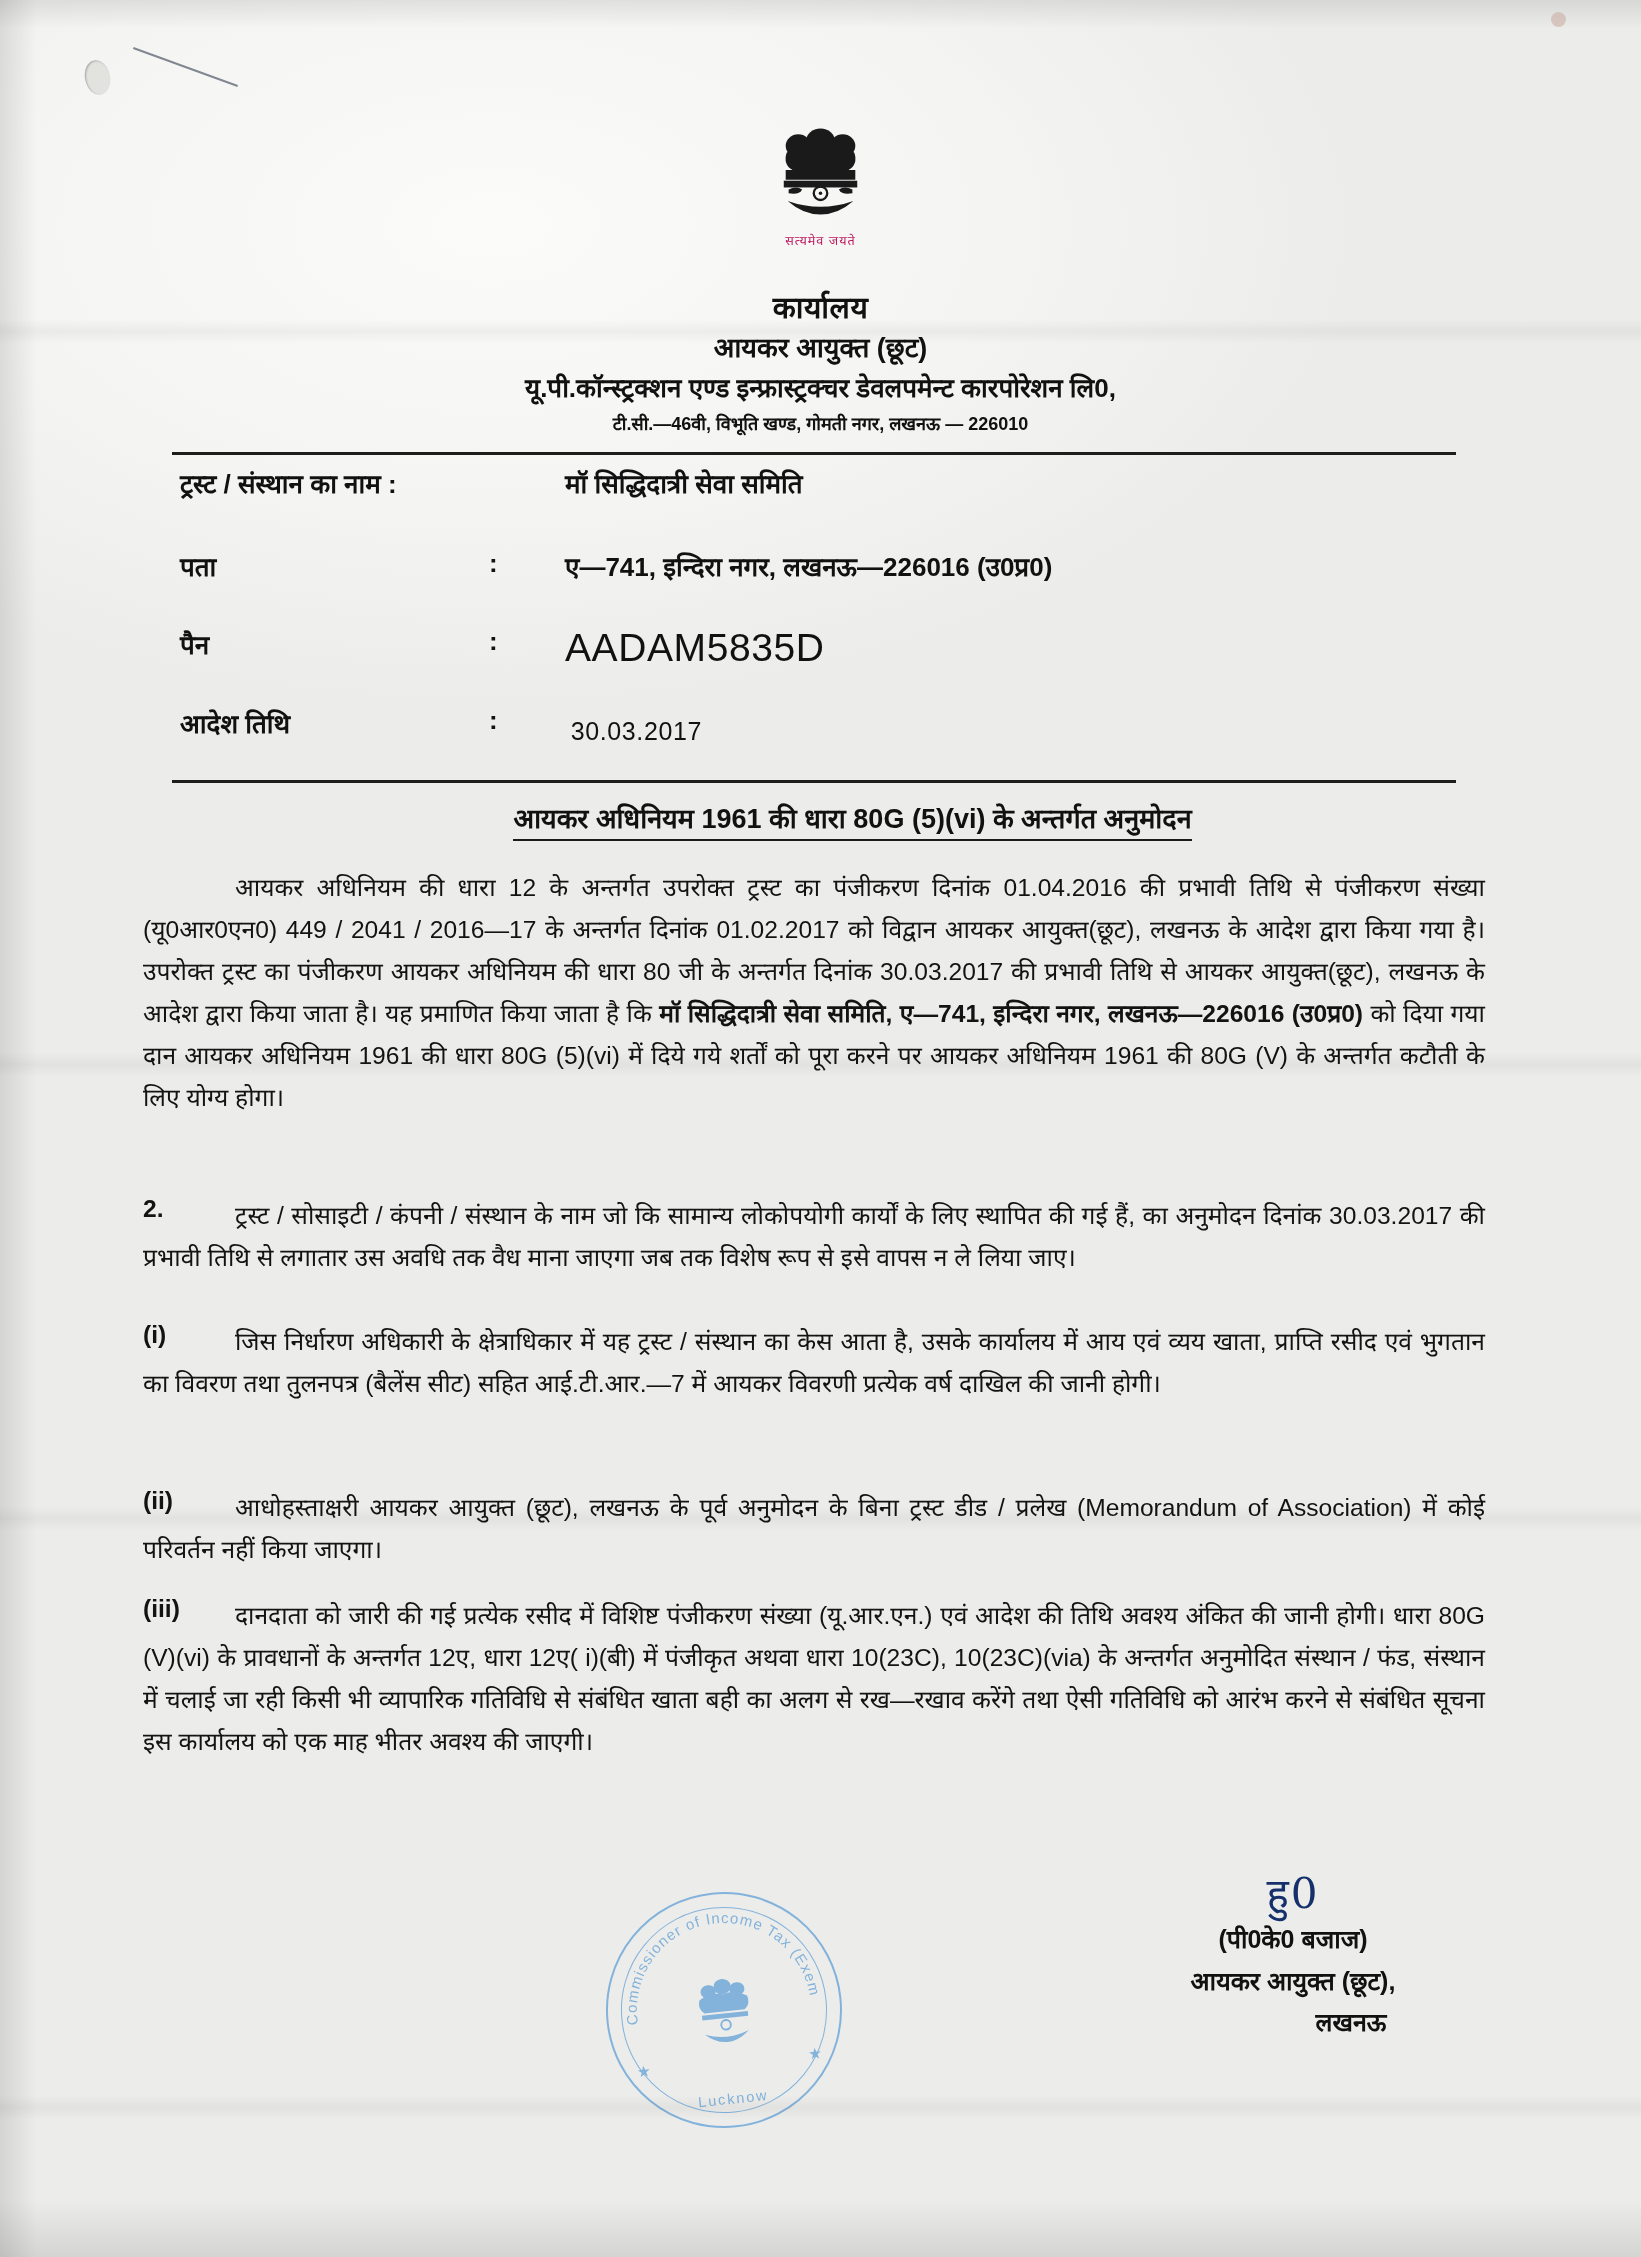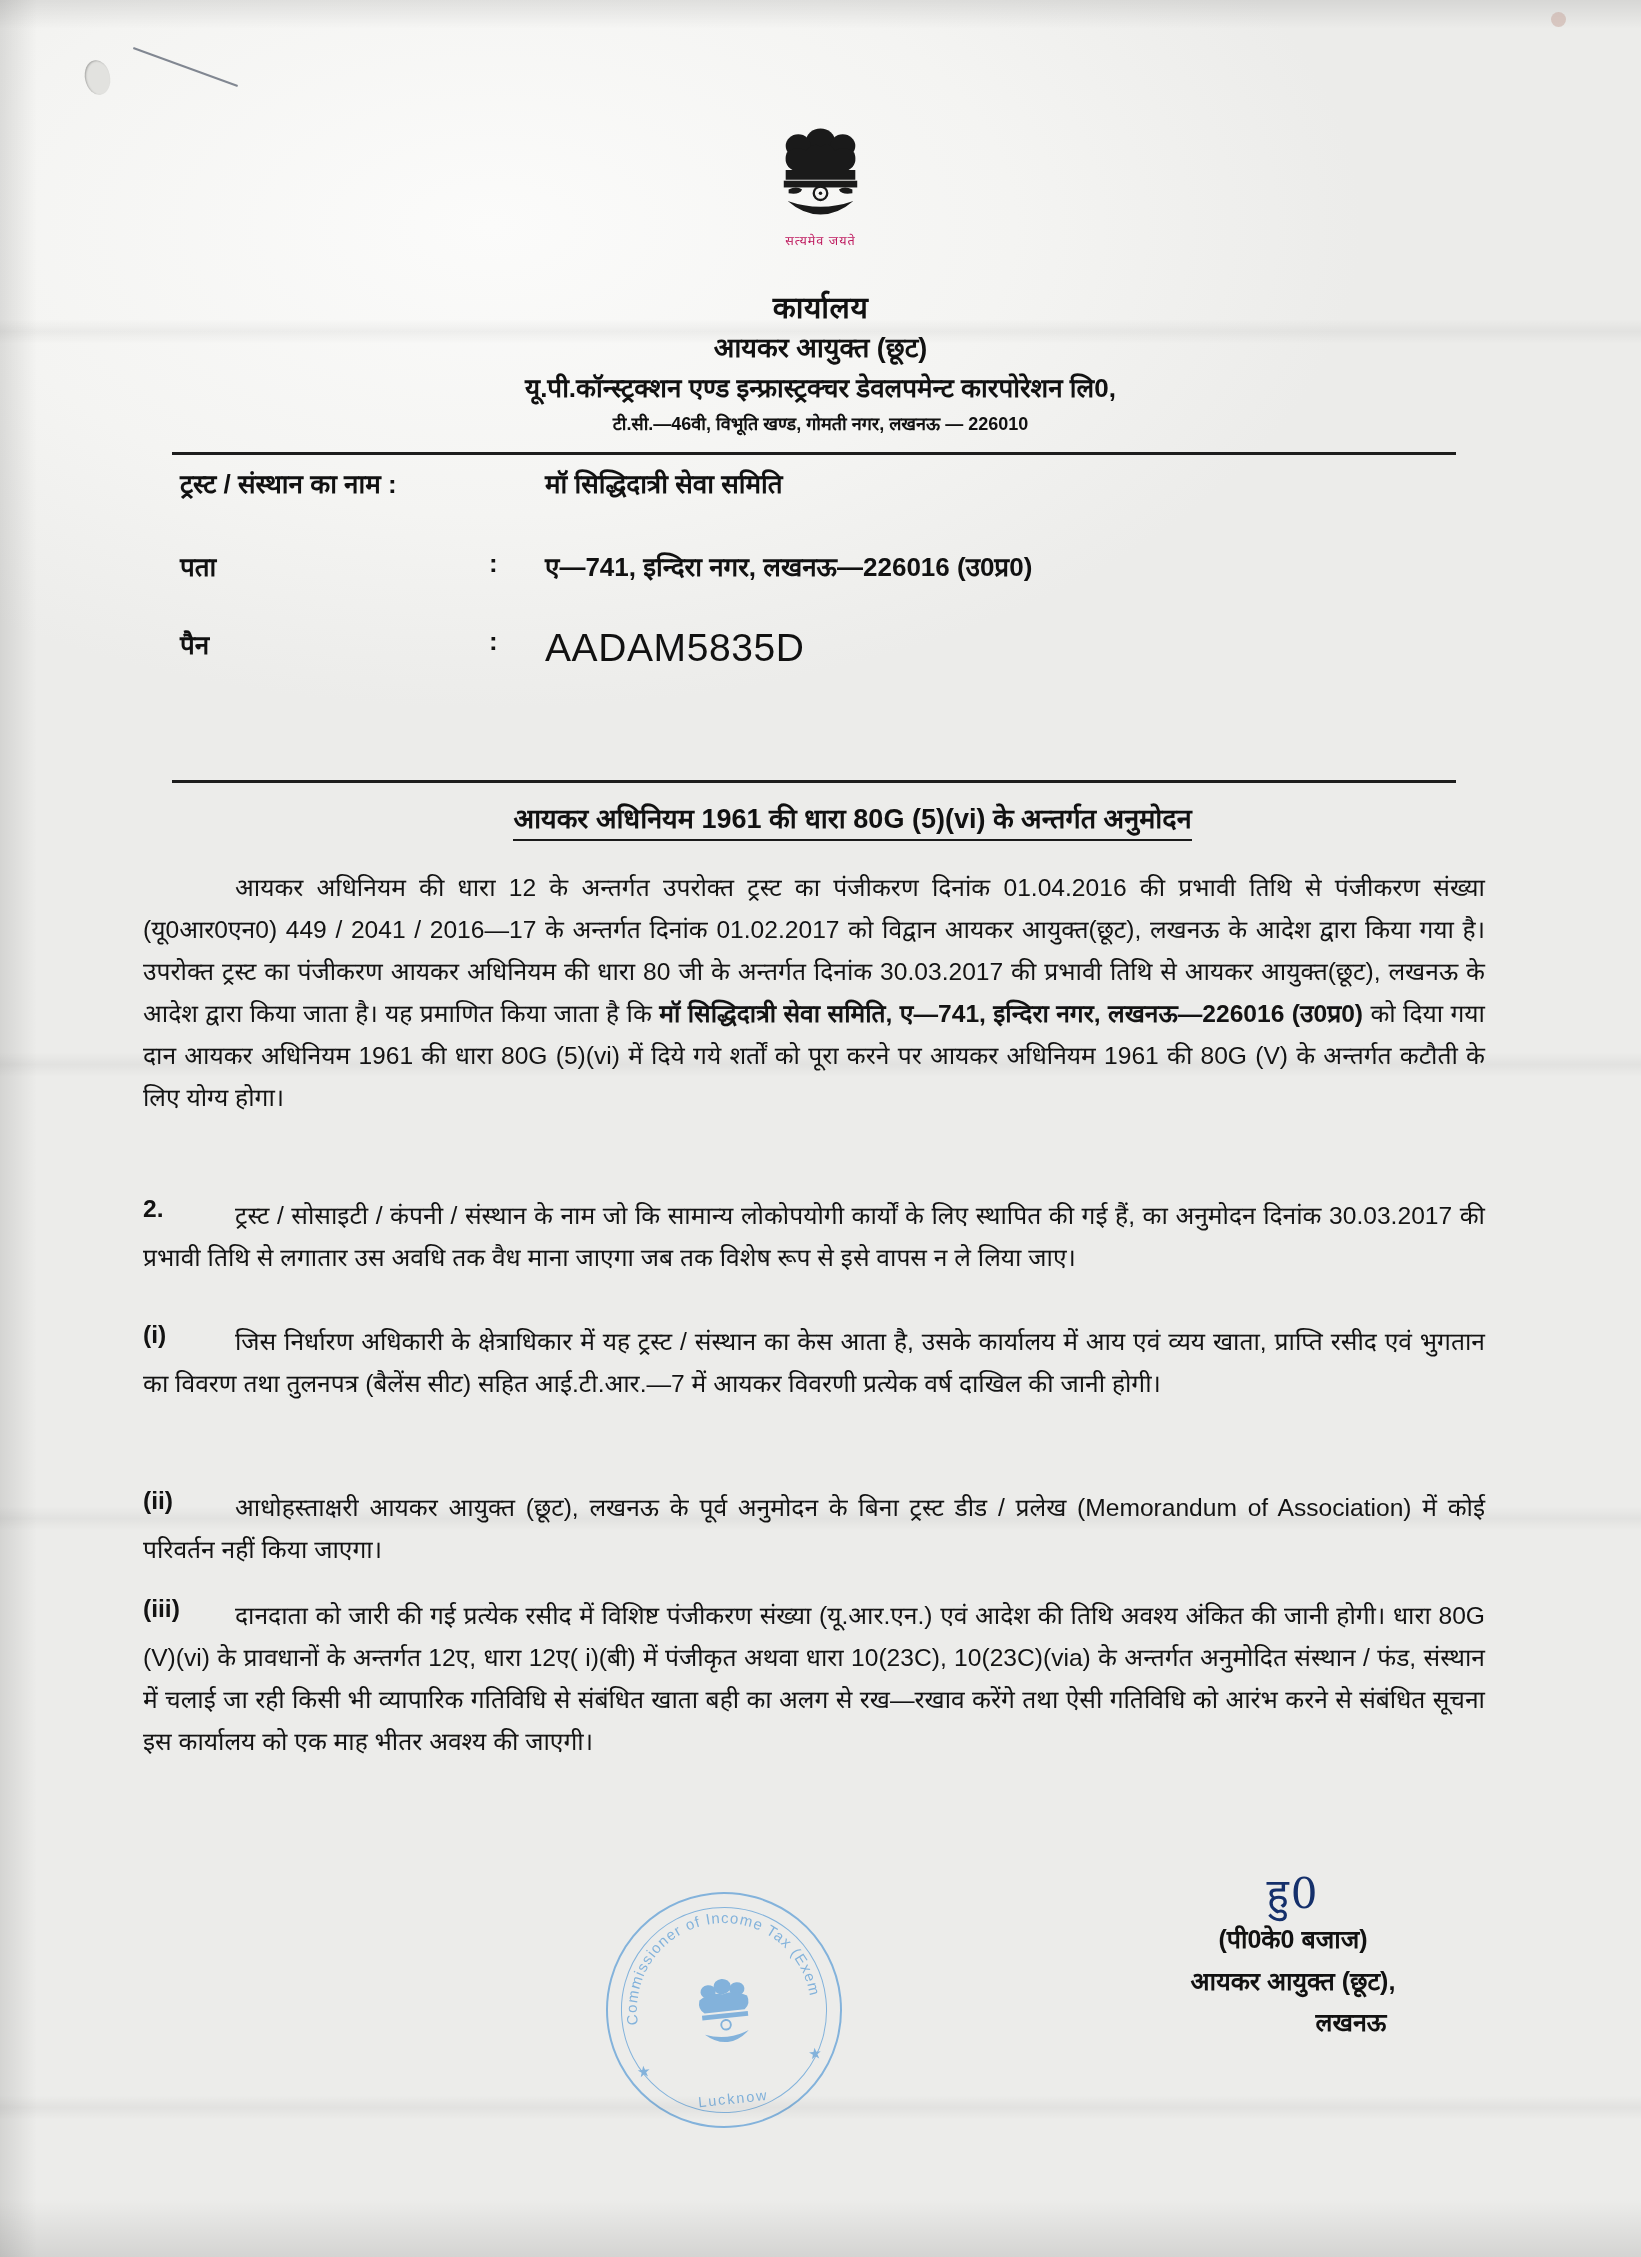--- a/index.html
+++ b/index.html
@@ -145,20 +145,21 @@
     vertical-align: top;
   }
   .field .colon {
     display: inline-block;
     width: 56px;
     vertical-align: top;
   }
   .field .val {
     display: inline-block;
     vertical-align: top;
+    margin-left: 20px;
   }
   .field-name  { top: 465px; }
   .field-addr  { top: 548px; }
   .field-pan   { top: 626px; }
   .field-date  { top: 705px; }
 
   .field-pan .val,
   .field-date .val {
     font-weight: 500;
     letter-spacing: 0.6px;
@@ -342,20 +343,23 @@
   <div class="rule rule-top"></div>
 
   <div class="field field-name">
     <span class="lbl">ट्रस्ट / संस्थान का नाम :</span><span class="colon"></span><span class="val">मॉ सिद्धिदात्री सेवा समिति</span>
   </div>
   <div class="field field-addr">
     <span class="lbl">पता</span><span class="colon">:</span><span class="val">ए—741, इन्दिरा नगर, लखनऊ—226016 (उ0प्र0)</span>
   </div>
   <div class="field field-pan">
     <span class="lbl">पैन</span><span class="colon">:</span><span class="val">AADAM5835D</span>
+  </div>
+  <div class="field field-date">
+    <span class="lbl">आदेश तिथि</span><span class="colon">:</span><span class="val">30.03.2017</span>
   </div>
 
   <div class="rule rule-bottom"></div>
 
   <div class="doc-title">
     <span>आयकर अधिनियम 1961 की धारा 80G (5)(vi) के अन्तर्गत अनुमोदन</span>
   </div>
 
   <div class="para p1">
     <span class="indent"></span><span>आयकर अधिनियम की धारा 12 के अन्तर्गत उपरोक्त ट्रस्ट का पंजीकरण दिनांक 01.04.2016 की प्रभावी तिथि से पंजीकरण संख्या (यू0आर0एन0) 449 / 2041 / 2016—17 के अन्तर्गत दिनांक 01.02.2017 को विद्वान आयकर आयुक्त(छूट), लखनऊ के आदेश द्वारा किया गया है। उपरोक्त ट्रस्ट का पंजीकरण आयकर अधिनियम की धारा 80 जी के अन्तर्गत दिनांक 30.03.2017 की प्रभावी तिथि से आयकर आयुक्त(छूट), लखनऊ के आदेश द्वारा किया जाता है। यह प्रमाणित किया जाता है कि </span><b>मॉ सिद्धिदात्री सेवा समिति, ए—741, इन्दिरा नगर, लखनऊ—226016 (उ0प्र0)</b><span> को दिया गया दान आयकर अधिनियम 1961 की धारा 80G (5)(vi) में दिये गये शर्तों को पूरा करने पर आयकर अधिनियम 1961 की 80G (V) के अन्तर्गत कटौती के लिए योग्य होगा।</span>

